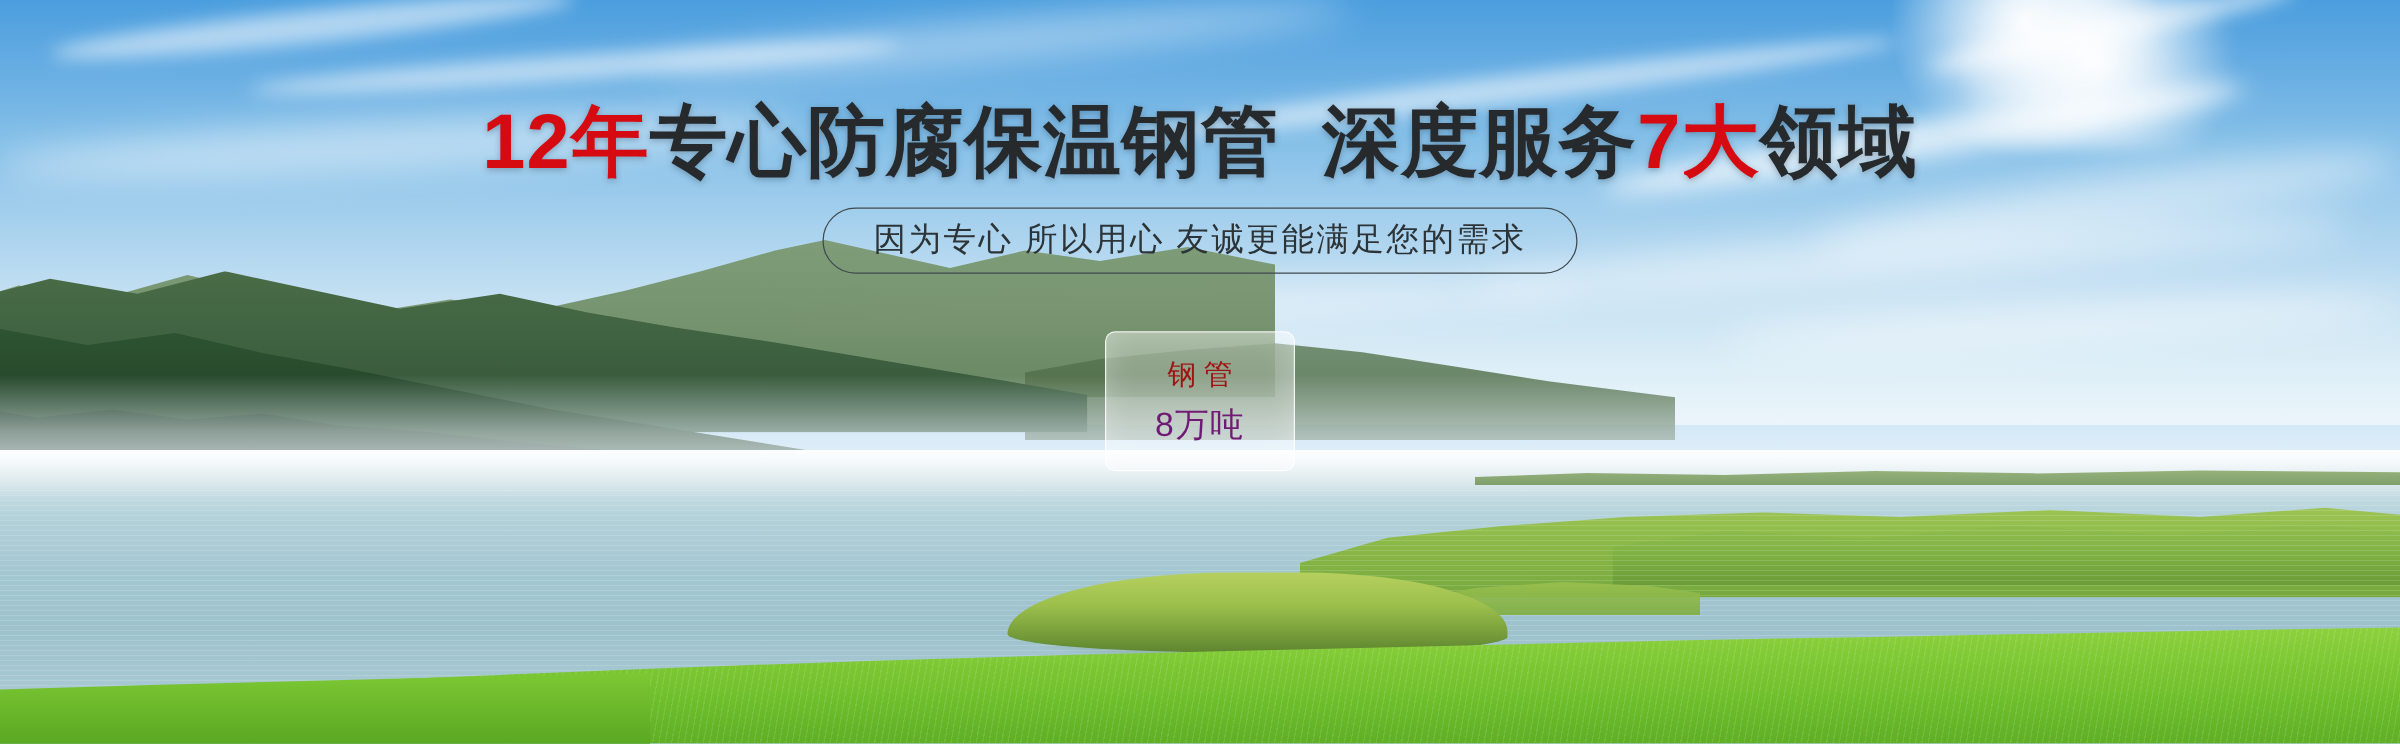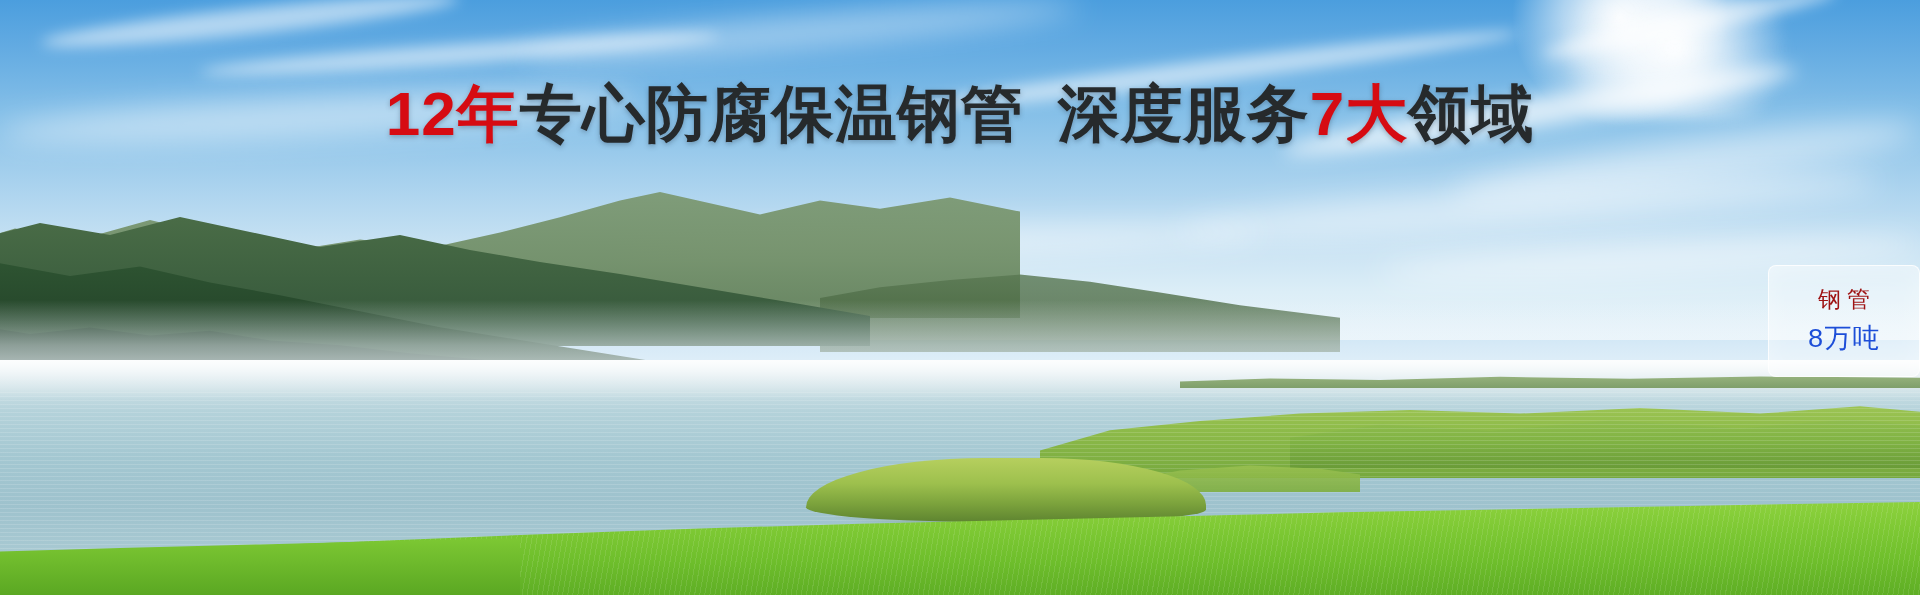--- a/index.html
+++ b/index.html
@@ -163,37 +163,37 @@
     border:1px solid #3f4a4e;
     border-radius:30px;
     font-size:26px;line-height:1.2;color:#2c3438;letter-spacing:2px;
     white-space:nowrap;
     background:transparent;
   }
 
   
   .cards{
     position:absolute;left:0;top:265px;width:1920px;
-    display:flex;justify-content:flex-end;gap:8px;
+    display:flex;justify-content:center;gap:8px;
   }
   .card{
     width:150px;height:110px;
     display:flex;flex-direction:column;align-items:center;justify-content:center;
     border:1px solid rgba(255,255,255,.85);
     border-radius:8px;
     background:rgba(255,255,255,.34);
     box-shadow:inset 0 0 24px rgba(255,255,255,.28);
   }
   .card-label{
     font-size:23px;color:#9e1313;letter-spacing:6px;text-indent:6px;
     margin-bottom:16px;line-height:1;
   }
   .card-value{
-    font-size:27px;color:#1d4ed8;letter-spacing:1px;line-height:1;
-    font-family:Liberation Mono, monospace;
+    font-size:27px;color:#701a75;letter-spacing:1px;line-height:1;
+    font-family:Liberation Sans, sans-serif;
   }
   .card-value sup{font-size:15px;vertical-align:super;}
 </style>
 </head>
 <body>
 
 <div class="banner">
 
   <div class="sky"></div>
   <div class="sun-core"></div>
@@ -227,20 +227,23 @@
   <div class="island-shadow"></div>
   <div class="island"></div>
   <div class="grass"></div>
   <div class="grass-tex"></div>
   <div class="grass-left"></div>
 
   <div class="headline">
     <span class="hl-red">12年</span><span class="hl-dark">专心防腐保温钢管</span><span class="hl-gap"></span><span class="hl-dark">深度服务</span><span class="hl-red">7大</span><span class="hl-dark">领域</span>
   </div>
 
+  <div class="subtitle-wrap">
+    <div class="subtitle">因为专心 所以用心  友诚更能满足您的需求</div>
+  </div>
 
   <div class="cards">
 
     <div class="card">
       <div class="card-label">钢管</div>
       <div class="card-value"><span>8万吨</span></div>
     </div>
 
 
 

